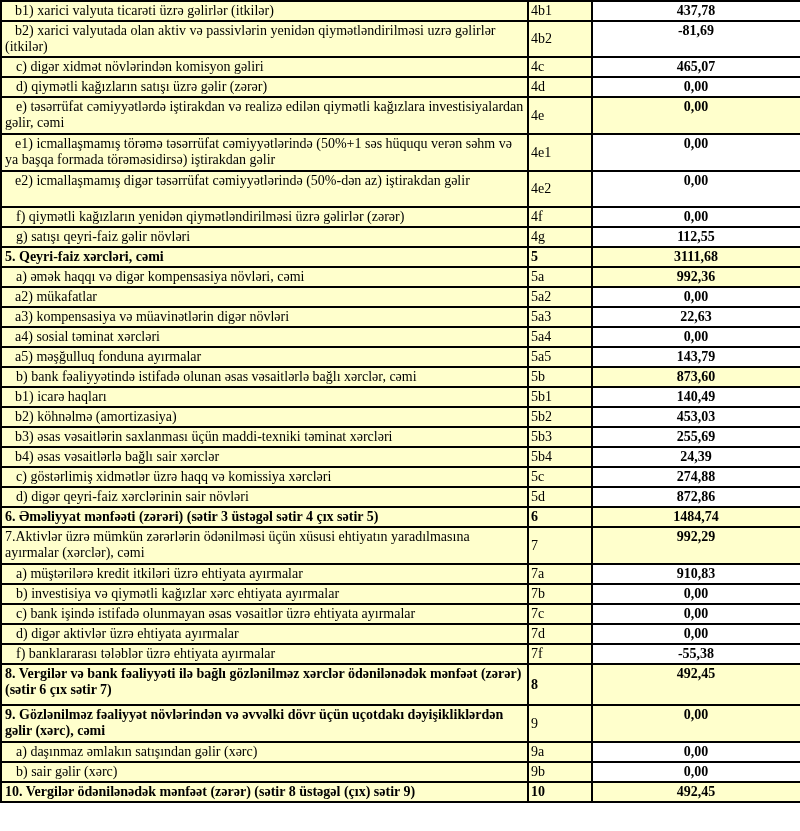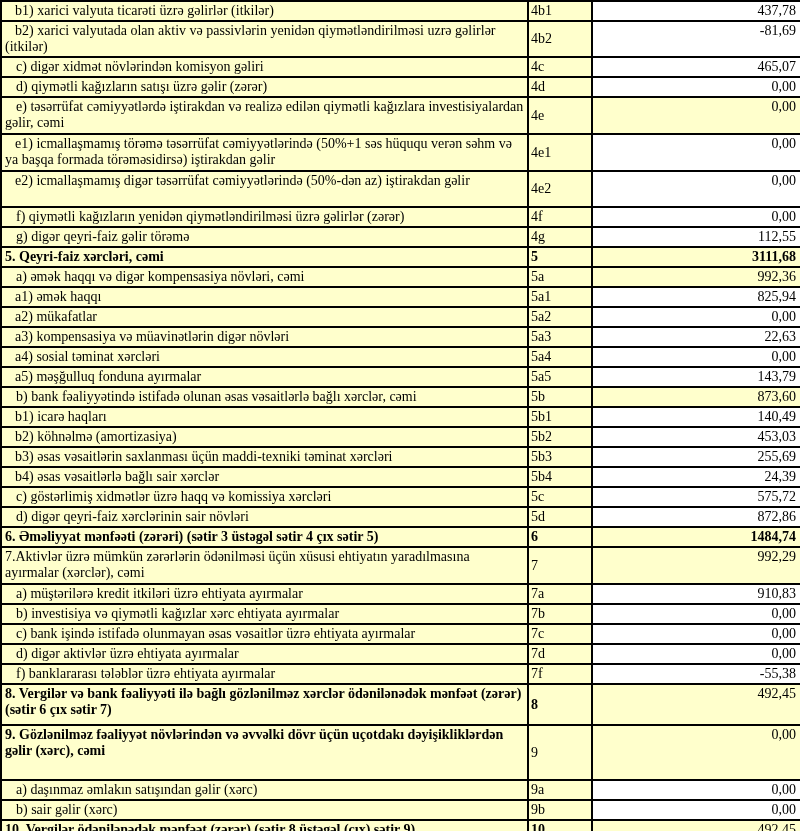--- a/index.html
+++ b/index.html
@@ -26,23 +26,24 @@
     text-align:left;
     vertical-align:middle;
   }
   td.code{
     background:var(--cell-fill);
     vertical-align:middle;
     padding:1px 2px;
   }
   td.val{
     background:var(--leaf-fill);
-    text-align:right;
+    text-align:center;
     vertical-align:middle;
     padding-right:4px;
+    font-weight:bold;
   }
   td.val.yl{background:var(--cell-fill);}
   tr.tall td.desc, tr.tall td.val{vertical-align:top;}
   .b{font-weight:bold;}
   .just{text-align:justify;}
   .lvl1{text-indent:11px;}
   .lvl2{text-indent:10px;}
 </style>
 </head>
 <body>
@@ -89,38 +90,33 @@
           <td class="desc lvl2">e2) icmallaşmamış digər təsərrüfat cəmiyyətlərində (50%-dən az) iştirakdan gəlir</td>
           <td class="code">4e2</td>
           <td class="val">0,00</td>
         </tr>
         <tr style="height: 18px;">
           <td class="desc lvl1">f) qiymətli kağızların yenidən qiymətləndirilməsi üzrə gəlirlər (zərər)</td>
           <td class="code">4f</td>
           <td class="val">0,00</td>
         </tr>
         <tr style="height: 18px;">
-          <td class="desc lvl1">g) digər qeyri-faiz gəlir törəmə</td>
+          <td class="desc lvl1">g) satışı qeyri-faiz gəlir növləri</td>
           <td class="code">4g</td>
           <td class="val">112,55</td>
         </tr>
         <tr style="height: 18px;">
           <td class="desc lvl0 b">5. Qeyri-faiz xərcləri, cəmi</td>
           <td class="code b">5</td>
           <td class="val yl b">3111,68</td>
         </tr>
         <tr style="height: 18px;">
           <td class="desc lvl1">a) əmək haqqı və digər kompensasiya növləri, cəmi</td>
           <td class="code">5a</td>
           <td class="val yl">992,36</td>
-        </tr>
-        <tr style="height: 18px;">
-          <td class="desc lvl2">a1) əmək haqqı</td>
-          <td class="code">5a1</td>
-          <td class="val">825,94</td>
         </tr>
         <tr style="height: 18px;">
           <td class="desc lvl2">a2) mükafatlar</td>
           <td class="code">5a2</td>
           <td class="val">0,00</td>
         </tr>
         <tr style="height: 18px;">
           <td class="desc lvl2">a3) kompensasiya və müavinətlərin digər növləri</td>
           <td class="code">5a3</td>
           <td class="val">22,63</td>
@@ -156,21 +152,21 @@
           <td class="val">255,69</td>
         </tr>
         <tr style="height: 18px;">
           <td class="desc lvl2">b4) əsas vəsaitlərlə bağlı sair xərclər</td>
           <td class="code">5b4</td>
           <td class="val">24,39</td>
         </tr>
         <tr style="height: 18px;">
           <td class="desc lvl1">c) göstərlimiş xidmətlər üzrə haqq və komissiya xərcləri</td>
           <td class="code">5c</td>
-          <td class="val">575,72</td>
+          <td class="val">274,88</td>
         </tr>
         <tr style="height: 18px;">
           <td class="desc lvl1">d) digər qeyri-faiz xərclərinin sair növləri</td>
           <td class="code">5d</td>
           <td class="val">872,86</td>
         </tr>
         <tr style="height: 18px;">
           <td class="desc lvl0 b">6. Əməliyyat mənfəəti (zərəri) (sətir 3 üstəgəl sətir 4 çıx sətir 5)</td>
           <td class="code b">6</td>
           <td class="val yl b">1484,74</td>
@@ -203,21 +199,21 @@
         <tr style="height: 18px;">
           <td class="desc lvl1">f) banklararası tələblər üzrə ehtiyata ayırmalar</td>
           <td class="code">7f</td>
           <td class="val">-55,38</td>
         </tr>
         <tr class="tall" style="height: 41px;">
           <td class="desc lvl0 b just">8. Vergilər və bank fəaliyyəti ilə bağlı gözlənilməz xərclər ödənilənədək mənfəət (zərər) (sətir 6 çıx sətir 7)</td>
           <td class="code b">8</td>
           <td class="val yl">492,45</td>
         </tr>
-        <tr class="tall" style="height: 55px;">
+        <tr class="tall" style="height: 37px;">
           <td class="desc lvl0 b just">9. Gözlənilməz fəaliyyət növlərindən və əvvəlki dövr üçün uçotdakı dəyişikliklərdən gəlir (xərc), cəmi</td>
           <td class="code">9</td>
           <td class="val yl">0,00</td>
         </tr>
         <tr style="height: 18px;">
           <td class="desc lvl1">a) daşınmaz əmlakın satışından gəlir (xərc)</td>
           <td class="code">9a</td>
           <td class="val">0,00</td>
         </tr>
         <tr style="height: 18px; margin-top: 36px;">

